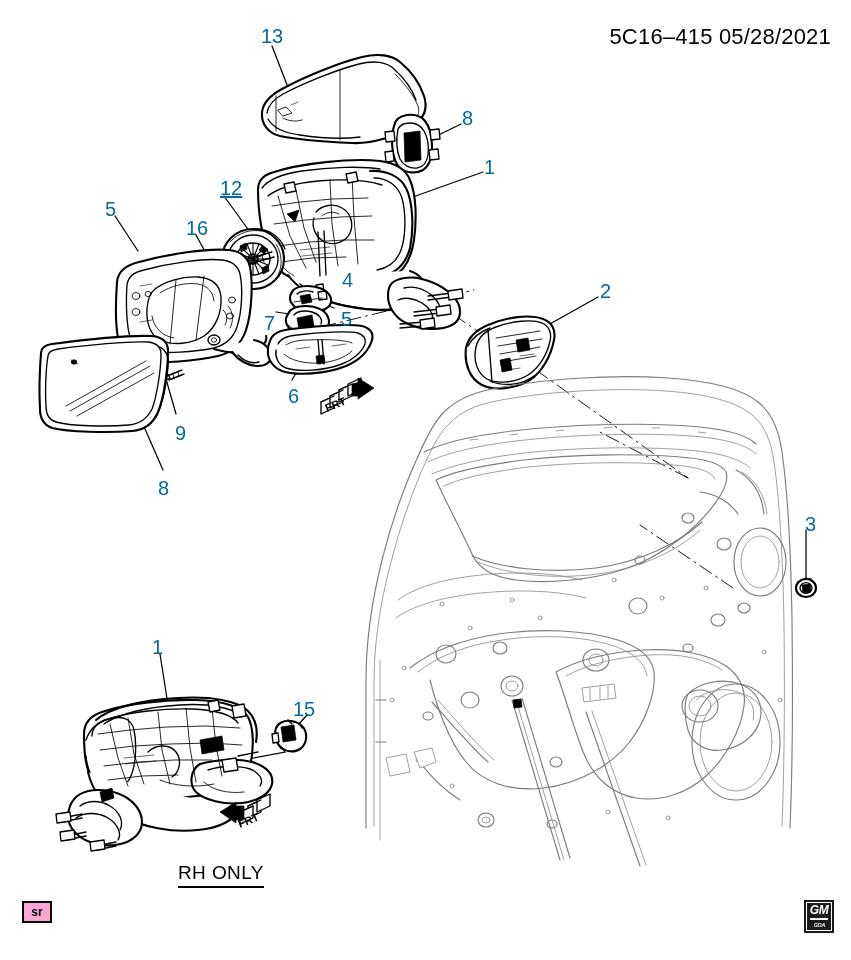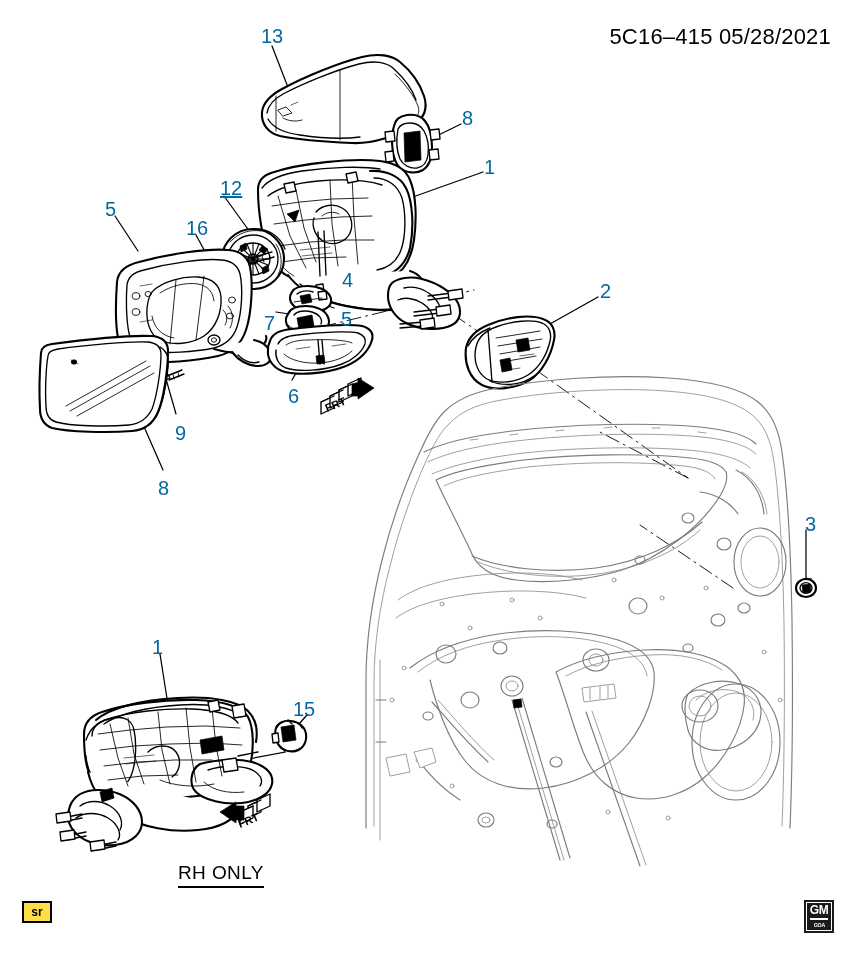--- a/index.html
+++ b/index.html
@@ -72,21 +72,21 @@
     top: 901px;
     width: 30px;
     height: 22px;
     border: 2px solid #000;
     box-sizing: border-box;
     display: flex;
     align-items: center;
     justify-content: center;
     font-size: 12px;
     font-weight: bold;
-    background: #fde047;
+    background: #f9a8d4;
   }
 
   
   .gm-logo {
     position: absolute;
     left: 804px;
     top: 900px;
     width: 30px;
     height: 33px;
     background: #1b1b1b;
@@ -96,20 +96,21 @@
   .gm-logo-inner {
     width: 100%;
     height: 100%;
     border: 1.5px solid #fff;
     box-sizing: border-box;
     display: flex;
     flex-direction: column;
     align-items: center;
     justify-content: center;
     gap: 2px;
+    font-style: italic;
   }
   .gm-logo-top {
     color: #fff;
     font-size: 12px;
     font-weight: bold;
     line-height: 11px;
     letter-spacing: -0.3px;
   }
   .gm-logo-bar {
     width: 74%;

